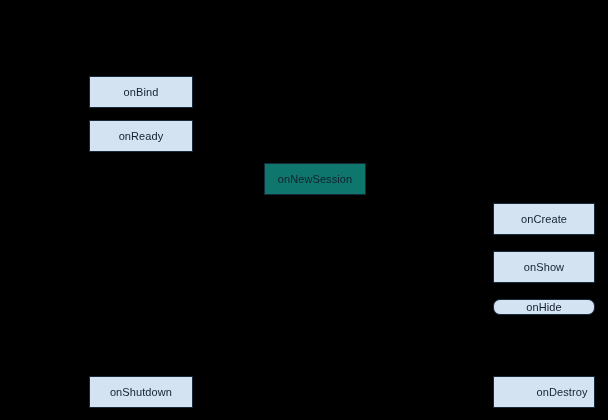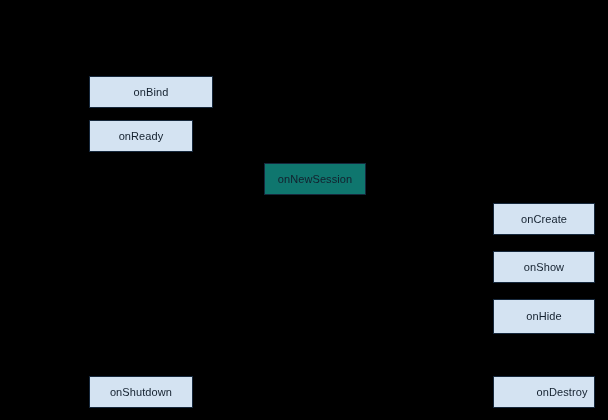--- a/index.html
+++ b/index.html
@@ -29,36 +29,36 @@
     justify-content: center;
     text-align: center;
     white-space: nowrap;
     user-select: none;
   }
 </style>
 </head>
 <body>
 
 <div id="canvas" style="background: rgb(0, 0, 0);">
-    <div class="node" style="left: 89px; top: 76px; width: 124px; height: 32px; background: rgb(212, 227, 242); border-color: rgb(22, 40, 60); color: rgb(19, 32, 46);">
+    <div class="node" style="left: 89px; top: 76px; width: 104px; height: 32px; background: rgb(212, 227, 242); border-color: rgb(22, 40, 60); color: rgb(19, 32, 46);">
       <span>onBind</span>
     </div>
     <div class="node" style="left: 89px; top: 120px; width: 104px; height: 32px; background: rgb(212, 227, 242); border-color: rgb(22, 40, 60); color: rgb(19, 32, 46); align-items: center;">
       <span>onReady</span>
     </div>
     <div class="node" style="left: 264px; top: 163px; width: 102px; height: 32px; background: #0f766e; border-color: rgb(22, 40, 60); color: rgb(19, 32, 46);">
       <span>onNewSession</span>
     </div>
     <div class="node" style="left: 493px; top: 203px; width: 102px; height: 32px; background: rgb(212, 227, 242); border-color: rgb(22, 40, 60); color: rgb(19, 32, 46);">
       <span>onCreate</span>
     </div>
     <div class="node" style="left: 493px; top: 251px; width: 102px; height: 32px; background: rgb(212, 227, 242); border-color: rgb(22, 40, 60); color: rgb(19, 32, 46);">
       <span>onShow</span>
     </div>
-    <div class="node" style="left: 493px; top: 299px; width: 102px; height: 35px; background: rgb(212, 227, 242); border-color: rgb(22, 40, 60); color: rgb(19, 32, 46);">
+    <div class="node" style="left: 493px; top: 299px; width: 102px; height: 16px; background: rgb(212, 227, 242); border-color: rgb(22, 40, 60); color: rgb(19, 32, 46); border-radius: 7px;">
       <span>onHide</span>
     </div>
     <div class="node" style="left: 89px; top: 376px; width: 104px; height: 32px; background: rgb(212, 227, 242); border-color: rgb(22, 40, 60); color: rgb(19, 32, 46);">
       <span>onShutdown</span>
     </div>
     <div class="node" style="left: 493px; top: 376px; width: 102px; height: 32px; background: rgb(212, 227, 242); border-color: rgb(22, 40, 60); color: rgb(19, 32, 46); padding-left: 36px;">
       <span>onDestroy</span>
     </div>
   </div>
 

